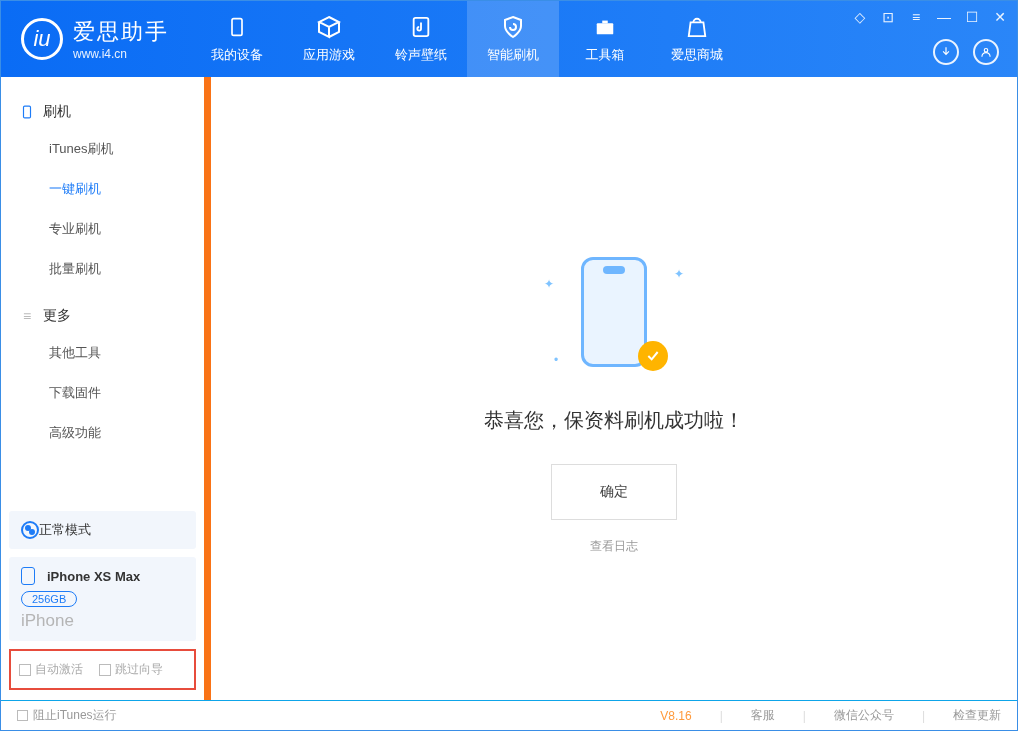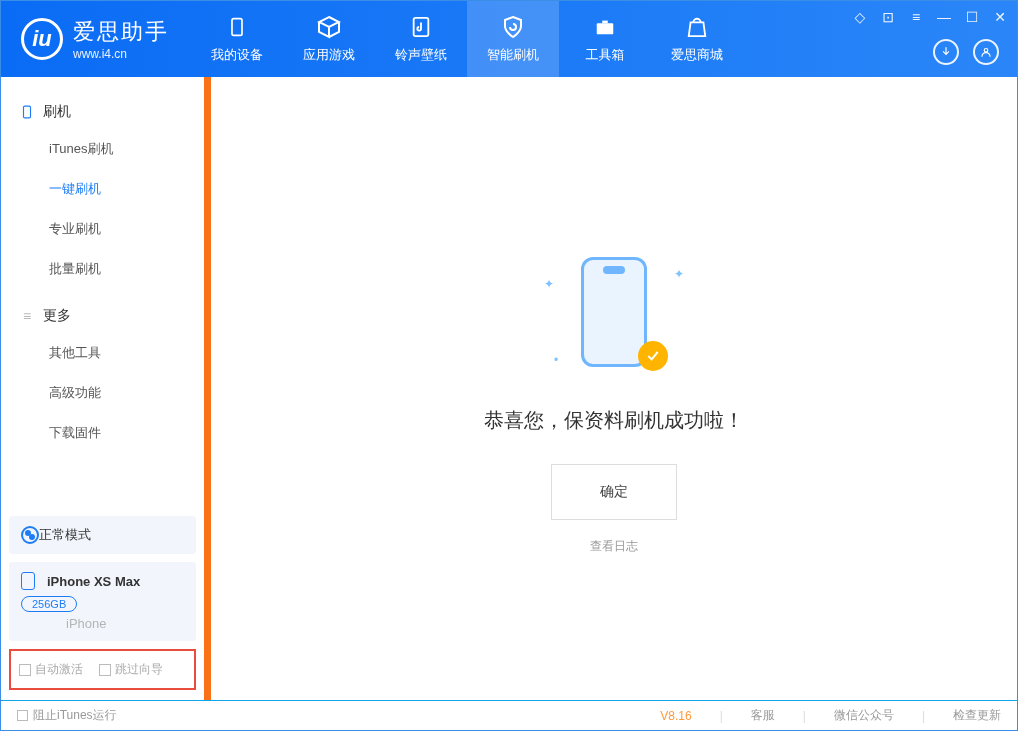--- a/index.html
+++ b/index.html
@@ -1,21 +1,21 @@
 <!DOCTYPE html>
 <html><head>
 <meta charset="utf-8">
 <style>
   * { margin: 0; padding: 0; box-sizing: border-box; font-family: "Microsoft YaHei", "PingFang SC", Arial, sans-serif; }
   body { background: #fff; width: 1018px; height: 731px; overflow: hidden; border: 1px solid #3a8ee6; }
   
   
   .header { height: 76px; background: linear-gradient(to right, #0a6cf5, #2a86f8); display: flex; align-items: center; color: #fff; position: relative; }
   .logo-block { display: flex; align-items: center; padding-left: 20px; width: 190px; }
-  .logo-circle { width: 42px; height: 42px; border: 3px solid #fff; border-radius: 50%; display: flex; align-items: center; justify-content: center; font-size: 22px; font-weight: bold; font-style: italic; }
+  .logo-circle { width: 42px; height: 42px; border: 3px solid #fff; border-radius: 50%; display: flex; align-items: center; justify-content: center; font-size: 22px; font-weight: normal; font-style: italic; }
   .logo-text { margin-left: 10px; }
   .logo-text .title { font-size: 22px; font-weight: 500; letter-spacing: 2px; }
   .logo-text .sub { font-size: 12px; opacity: .9; }
   
   .tabs { display: flex; height: 100%; }
   .tab { width: 92px; display: flex; flex-direction: column; align-items: center; justify-content: center; cursor: pointer; font-size: 13px; gap: 6px; }
   .tab.active { background: rgba(255,255,255,0.18); }
   .tab .ticon { width: 26px; height: 26px; display:flex; align-items:center; justify-content:center; }
   
   .win-controls { position: absolute; right: 8px; top: 8px; display: flex; gap: 10px; font-size: 14px; }
@@ -35,21 +35,21 @@
   .side-bottom { position:absolute; bottom: 0; left:0; right:0; }
   .mode-box { margin: 8px; background:#f2f6fc; border-radius:3px; padding:10px 12px; display:flex; align-items:center; gap:0; font-size:13px; color:#333; }
   .mode-box .micon { width:18px; height:18px; border:2px solid #1e7cf7; border-radius:50%; position:relative; }
   .mode-box .micon::after{ content:""; position:absolute; width:6px;height:6px; background:#1e7cf7; border-radius:50%; left:2px; top:2px;}
   .mode-box .micon::before{ content:""; position:absolute; width:6px;height:6px; background:#1e7cf7; border-radius:50%; right:2px; bottom:2px;}
   
   .device-box { margin: 0 8px 8px 8px; background:#f2f6fc; border-radius:3px; padding:10px 12px; font-size:13px; }
   .device-box .dname { font-weight:600; color:#333; display:flex; align-items:center; gap:12px; }
   .device-box .dname .dicon{ width:14px; height:18px; border:1.5px solid #1e7cf7; border-radius:3px; display:inline-block;}
   .device-box .dstorage { display:inline-block; margin-top:6px; padding:1px 10px; border:1px solid #1e7cf7; border-radius:10px; color:#1e7cf7; font-size:11px;}
-  .device-box .dtype { margin-top:4px; color:#b5b5b5; font-size:13px;margin-left:45px;}
+  .device-box .dtype { margin-top:4px; color:#b5b5b5; font-size:17px;}
   
   .check-row { border:2px solid #e74c3c; margin:6px 8px 10px 8px; padding:10px 8px; display:flex; gap:16px; align-items:center; }
   .chk { display:flex; align-items:center; gap:4px; font-size:12px; color:#aaa; }
   .chk .box { width:12px; height:12px; border:1px solid #bbb; }
   
   
   .main { flex:1; position:relative; display:flex; flex-direction:column; align-items:center; padding-top: 180px; }
   .phone-illus { width:120px; height:120px; position:relative; margin-bottom: 30px; }
   .phone-illus .ph { width:66px; height:110px; border:3px solid #6fb6ff; border-radius:12px; background:#eaf4ff; margin:0 auto; position:relative; }
   .phone-illus .ph::before { content:""; position:absolute; left:50%; top:6px; transform:translateX(-50%); width:22px; height:8px; background:#6fb6ff; border-radius:4px;}
@@ -174,22 +174,22 @@
       <div class="side-item active">一键刷机</div>
       <div class="side-item">专业刷机</div>
       <div class="side-item">批量刷机</div>
     </div>
     <div class="side-section">
       <div class="side-head">
         <span class="hicon" style="color:#bbb;">≡</span>
         <span>更多</span>
       </div>
       <div class="side-item">其他工具</div>
+      <div class="side-item">下载固件</div>
       <div class="side-item">高级功能</div>
-      <div class="side-item">下载固件</div>
     </div>
 
     <div class="side-bottom">
       <div class="mode-box">
         <span class="micon"></span>
         <span>正常模式</span>
       </div>
       <div class="device-box">
         <div class="dname">
             <span class="dicon"></span>

